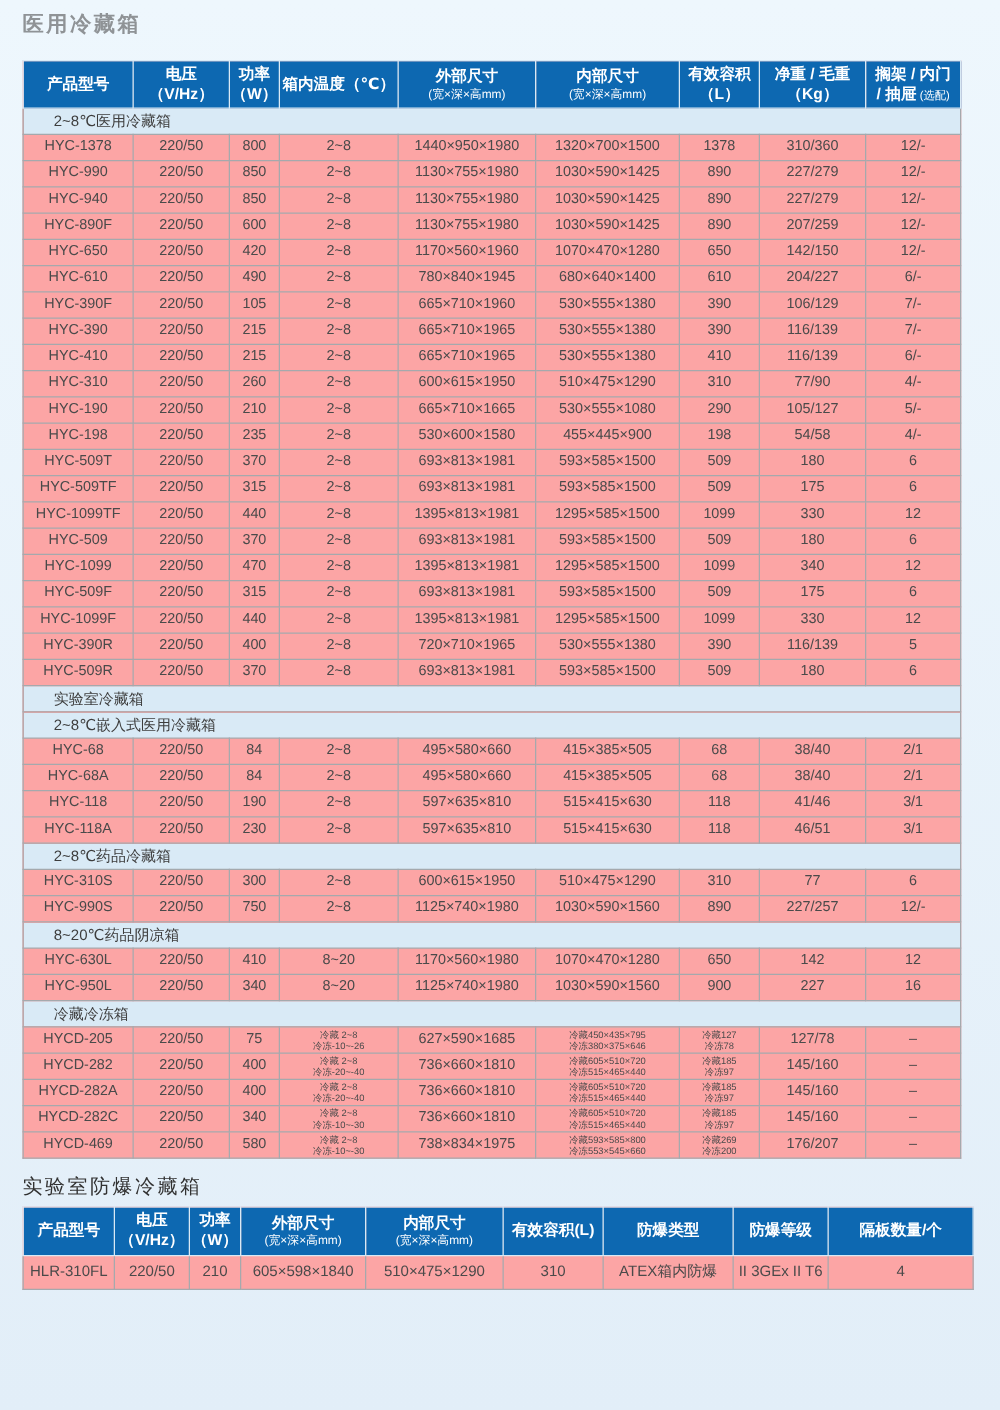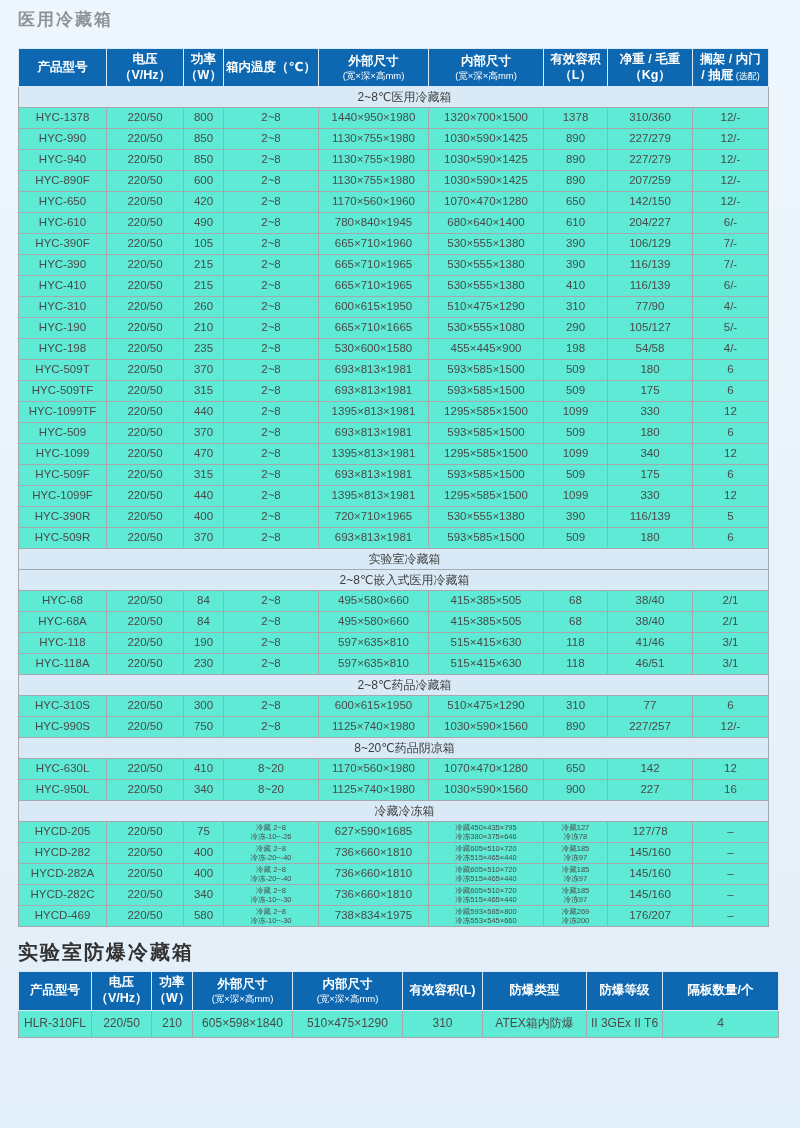--- a/index.html
+++ b/index.html
@@ -19,45 +19,45 @@
     font-family:"Liberation Sans","DejaVu Sans",sans-serif;
     color:var(--text);
     overflow:hidden;
   }
   .page{padding:8px 0 0 18px;}
   h1.tbl-title{
     font-size:17px;font-weight:bold;color:var(--title1);
     margin:0 0 17px 0;letter-spacing:2px;
   }
   h2.tbl-title{
-    font-size:20px;font-weight:bold;color:var(--title2);
+    font-size:16px;font-weight:normal;color:var(--title2);
     margin:12px 0 5px 0;letter-spacing:2px;
   }
-  table{border-collapse:collapse;table-layout:fixed;background:#5eead4;}
+  table{border-collapse:collapse;table-layout:fixed;background:#fca5a5;}
   th{
     background:var(--header-bg);color:#fff;
     font-size:12.5px;font-weight:bold;
     border:1px solid #d9e9f5;
     padding:3px 1px;line-height:1.25;
     vertical-align:middle;
   }
   th .h-sub{font-size:9.5px;font-weight:normal;line-height:1.2;}
   th .h-note{font-size:9px;font-weight:normal;}
   td{
     border:1px solid var(--border);
     text-align:center;vertical-align:middle;
     font-size:11.5px;color:var(--text);
     height:20px;padding:0 2px;
     white-space:pre-line;line-height:1.2;
     overflow:hidden;
   }
   #table2 td{height:26px;font-size:12px;}
   tr.section td{
     background:var(--section-bg);
-    text-align:center;padding-left:24px;
+    text-align:left;padding-left:24px;
     font-size:12px;color:#3d3d3d;
     border-left:1px solid var(--border);
     border-right:1px solid var(--border);
   }
   td.sm{font-size:7.5px;line-height:1.3;letter-spacing:0;}
 </style>
 </head>
 <body>
 
 <div class="page">

